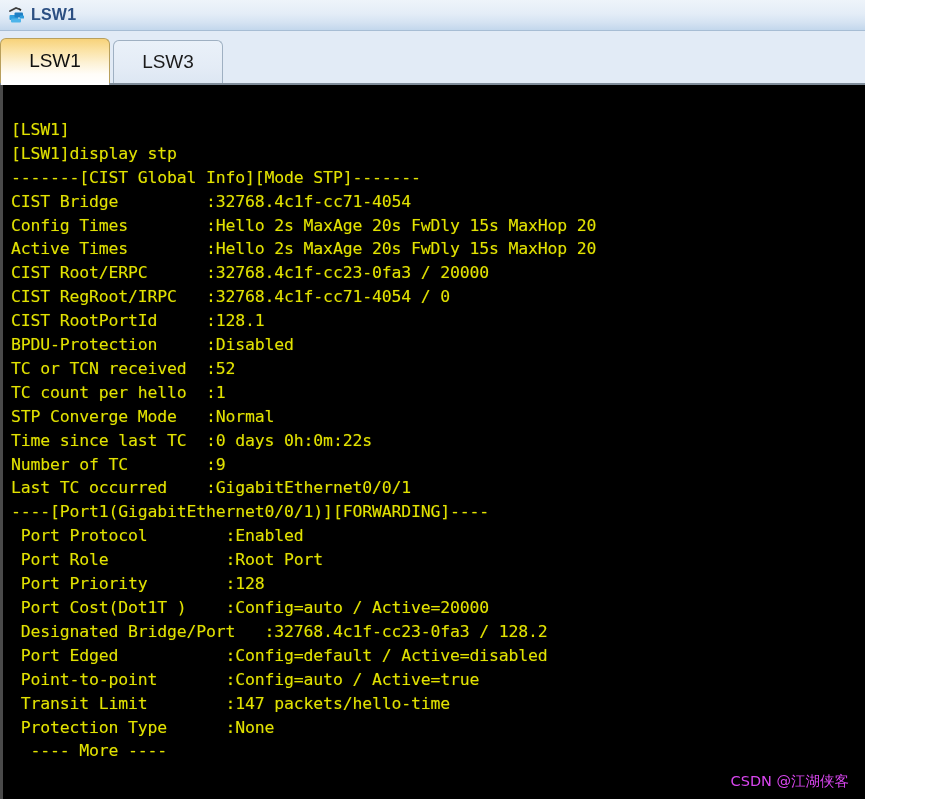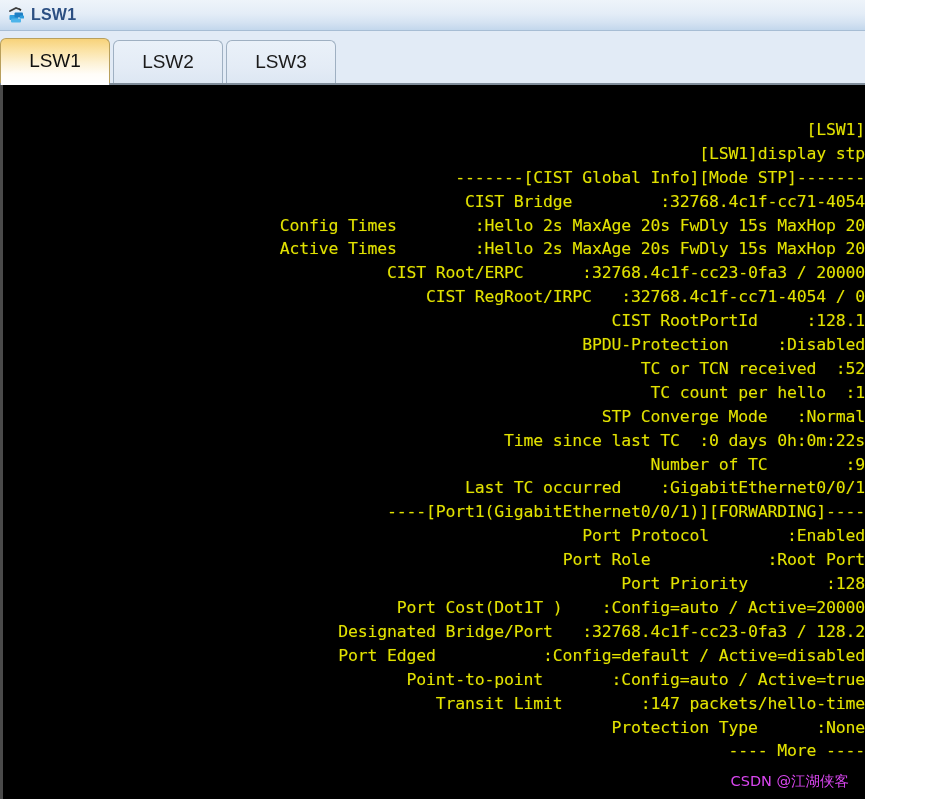--- a/index.html
+++ b/index.html
@@ -107,21 +107,20 @@
     padding: 9px 0 0 8px;
   }
   .term-lines {
     font-family: "DejaVu Sans Mono", "Liberation Mono", monospace;
     font-size: 16.5px;
     line-height: 23.9px;
     color: #e2e200;
     white-space: pre;
     letter-spacing: -0.18px;
     text-shadow: 0 0 1px rgba(200,200,0,0.35);
-    text-align: right;
   }
   .term-line { display: block; min-height: 23.9px; }
 
   
   .watermark {
     position: absolute;
     right: 16px;
     bottom: 8px;
     font-size: 14.5px;
     color: #d946ef;
@@ -147,23 +146,20 @@
       </svg>
     </span>
     <span class="title-text">LSW1</span>
   </div>
 
   <div class="tabstrip">
     <div class="tab active">
       <span>LSW1</span>
     </div>
     <div class="tab">
-      <span>LSW2</span>
-    </div>
-    <div class="tab">
       <span>LSW3</span>
     </div>
   </div>
 
   <div class="terminal" style="background: rgb(0, 0, 0);">
     <div class="term-lines" style="color: rgb(226, 226, 0);"><span class="term-line"></span><span class="term-line">[LSW1]</span><span class="term-line">[LSW1]display stp</span><span class="term-line">-------[CIST Global Info][Mode STP]-------</span><span class="term-line">CIST Bridge         :32768.4c1f-cc71-4054</span><span class="term-line">Config Times        :Hello 2s MaxAge 20s FwDly 15s MaxHop 20</span><span class="term-line">Active Times        :Hello 2s MaxAge 20s FwDly 15s MaxHop 20</span><span class="term-line">CIST Root/ERPC      :32768.4c1f-cc23-0fa3 / 20000</span><span class="term-line">CIST RegRoot/IRPC   :32768.4c1f-cc71-4054 / 0</span><span class="term-line">CIST RootPortId     :128.1</span><span class="term-line">BPDU-Protection     :Disabled</span><span class="term-line">TC or TCN received  :52</span><span class="term-line">TC count per hello  :1</span><span class="term-line">STP Converge Mode   :Normal</span><span class="term-line">Time since last TC  :0 days 0h:0m:22s</span><span class="term-line">Number of TC        :9</span><span class="term-line">Last TC occurred    :GigabitEthernet0/0/1</span><span class="term-line">----[Port1(GigabitEthernet0/0/1)][FORWARDING]----</span><span class="term-line"> Port Protocol        :Enabled</span><span class="term-line"> Port Role            :Root Port</span><span class="term-line"> Port Priority        :128</span><span class="term-line"> Port Cost(Dot1T )    :Config=auto / Active=20000</span><span class="term-line"> Designated Bridge/Port   :32768.4c1f-cc23-0fa3 / 128.2</span><span class="term-line"> Port Edged           :Config=default / Active=disabled</span><span class="term-line"> Point-to-point       :Config=auto / Active=true</span><span class="term-line"> Transit Limit        :147 packets/hello-time</span><span class="term-line"> Protection Type      :None</span><span class="term-line">  ---- More ----</span></div>
     <div class="watermark">CSDN @江湖侠客</div>
   </div>
 
 </div>

